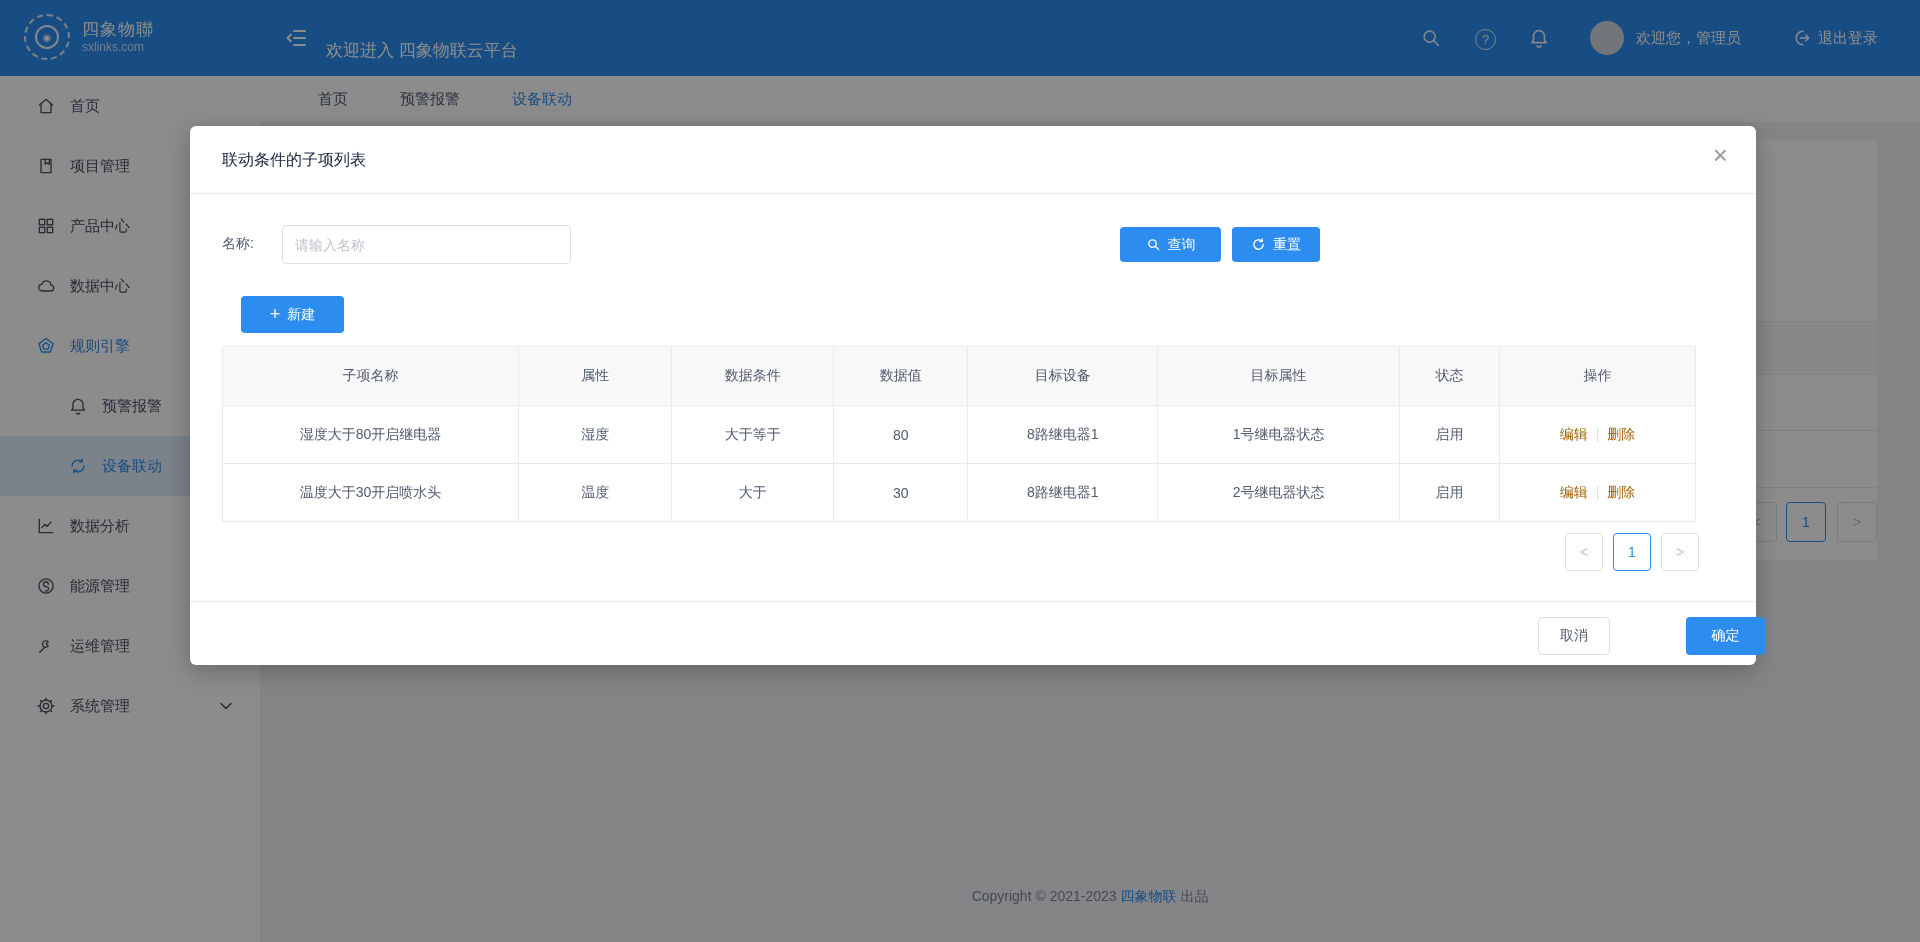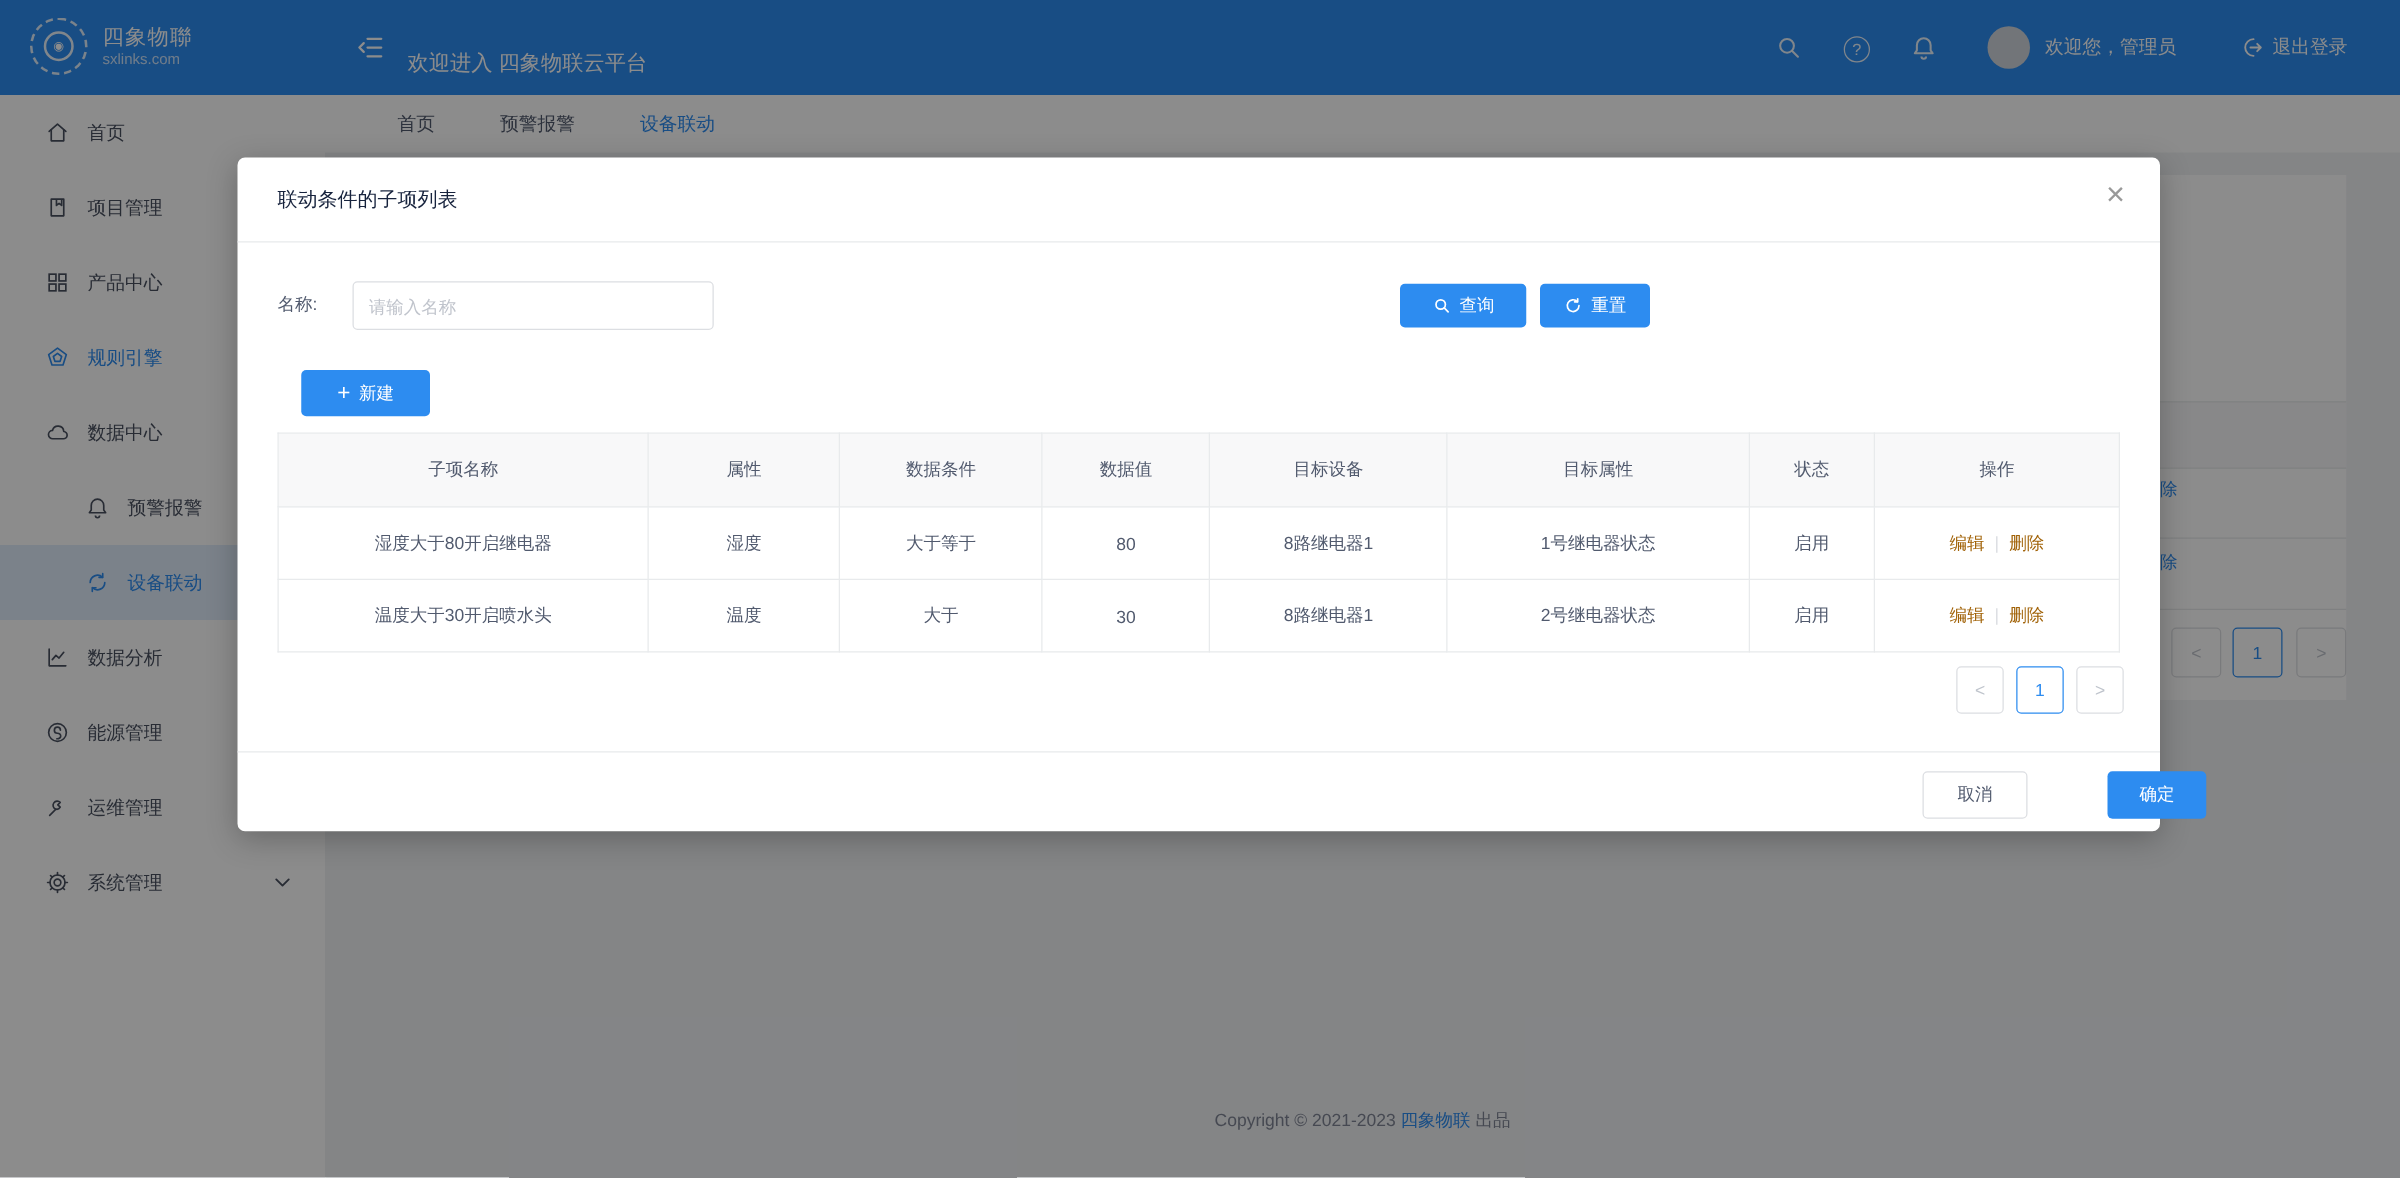--- a/index.html
+++ b/index.html
@@ -40,35 +40,35 @@
   .bg-band{position:absolute;left:0;top:181px;width:100%;height:52px;background:#f8f8f9;border-top:1px solid #e8eaec;border-bottom:1px solid #e8eaec;}
   .bg-line{position:absolute;left:0;width:100%;height:1px;background:#e8eaec;}
   .bg-del{position:absolute;font-size:14px;color:#2d8cf0;cursor:pointer;}
   .bg-pagebox{position:absolute;width:38px;height:38px;border:1px solid #dcdee2;border-radius:4px;background:#fff;color:#c0c4cc;display:flex;align-items:center;justify-content:center;font-size:14px;cursor:pointer;}
   .bg-pagebox.cur{border-color:#2d8cf0;color:#2d8cf0;}
   .copyright{position:absolute;left:0;right:0;top:812px;text-align:center;font-size:14px;color:#808695;}
   .copyright .brand{color:#2d8cf0;cursor:pointer;}
 
   
   .overlay{position:absolute;inset:0;background:rgba(0,0,0,.45);z-index:10;}
-  .modal{position:absolute;left:190px;top:126px;width:1538px;height:539px;background:#fff;border-radius:6px;box-shadow:0 6px 24px rgba(0,0,0,.25);z-index:20;}
+  .modal{position:absolute;left:190px;top:126px;width:1538px;height:539px;background:#fff;border-radius:6px;box-shadow:0 6px 24px rgba(0,0,0,.25);z-index:20;padding-left:28px;}
   .m-title{position:absolute;left:32px;top:24px;font-size:16px;color:#17233d;}
   .m-close{position:absolute;right:28px;top:16px;font-size:26px;color:#999;cursor:pointer;line-height:1;}
   .m-div1{position:absolute;left:0;top:67px;width:100%;height:1px;background:#e8eaec;}
   .m-div2{position:absolute;left:0;top:475px;width:100%;height:1px;background:#e8eaec;}
   .m-label{position:absolute;left:32px;top:109px;font-size:14px;color:#515a6e;}
   .m-input{position:absolute;left:92px;top:99px;width:263px;height:37px;border:1px solid #dcdee2;border-radius:4px;padding:0 12px;font-size:14px;color:#515a6e;outline:none;font-family:inherit;}
   .m-input::placeholder{color:#c0c4cc;}
   .btn{display:inline-flex;align-items:center;justify-content:center;gap:7px;border-radius:4px;font-size:14px;cursor:pointer;border:none;font-family:inherit;}
   .btn-primary{background:#2d8cf0;color:#fff;margin-left:19px;}
   .btn-plain{background:#fff;color:#515a6e;border:1px solid #dcdee2;}
   .b-query{position:absolute;left:911px;top:101px;width:101px;height:35px;}
   .b-reset{position:absolute;left:1023px;top:101px;width:88px;height:35px;align-items:center;}
   .b-create{position:absolute;left:32px;top:170px;width:103px;height:37px;}
-  .b-cancel{position:absolute;left:1348px;top:491px;width:84px;height:38px;}
+  .b-cancel{position:absolute;left:1348px;top:491px;width:72px;height:38px;}
   .b-confirm{position:absolute;left:1477px;top:491px;width:79px;height:38px;}
   .btn svg{width:15px;height:15px;}
   .plus{font-size:18px;font-weight:400;line-height:1;margin-top:-2px;}
 
   .m-table{position:absolute;left:32px;top:220px;width:1474px;border-collapse:collapse;table-layout:fixed;font-size:14px;color:#515a6e;}
   .m-table th,.m-table td{border:1px solid #e8eaec;text-align:center;padding:0;}
   .m-table th{height:58px;background:#f8f8f9;font-weight:500;}
   .m-table td{height:57px;background:#fff;}
   .op-link{color:#a16207;cursor:pointer;}
   .op-sep{color:#dcdee2;margin:0 8px;}
@@ -140,32 +140,32 @@
     </div>
     <div class="s-item">
       <svg viewBox="0 0 24 24" fill="none" stroke="currentColor" stroke-width="1.6">
           <rect x="4" y="4" width="6.5" height="6.5"></rect>
           <rect x="13.5" y="4" width="6.5" height="6.5"></rect>
           <rect x="4" y="13.5" width="6.5" height="6.5"></rect>
           <rect x="13.5" y="13.5" width="6.5" height="6.5"></rect>
         </svg>
       <span>产品中心</span>
     </div>
+    <div class="s-item">
+      <svg viewBox="0 0 24 24" fill="none" stroke="currentColor" stroke-width="1.6" stroke-linejoin="round">
+          <path d="M7.5 18a4 4 0 0 1-.3-8A5.5 5.5 0 0 1 18 11a3.5 3.5 0 0 1-.5 7z"></path>
+        </svg>
+      <span>数据中心</span>
+    </div>
     <div class="s-item blue">
       <svg viewBox="0 0 24 24" fill="none" stroke="currentColor" stroke-width="1.6" stroke-linejoin="round">
           <path d="m12 3 8.5 6.2-3.2 10H6.7L3.5 9.2Z"></path>
           <path d="m12 8 4 3-1.5 4.7h-5L8 11Z"></path>
         </svg>
       <span>规则引擎</span>
-    </div>
-    <div class="s-item">
-      <svg viewBox="0 0 24 24" fill="none" stroke="currentColor" stroke-width="1.6" stroke-linejoin="round">
-          <path d="M7.5 18a4 4 0 0 1-.3-8A5.5 5.5 0 0 1 18 11a3.5 3.5 0 0 1-.5 7z"></path>
-        </svg>
-      <span>数据中心</span>
     </div>
     <div class="s-item sub">
       <svg viewBox="0 0 24 24" fill="none" stroke="currentColor" stroke-width="1.6" stroke-linejoin="round">
           <path d="M12 4a6 6 0 0 1 6 6v4.5l1.8 2.5H4.2L6 14.5V10a6 6 0 0 1 6-6Z"></path>
           <path d="M10 19.8a2 2 0 0 0 4 0"></path>
         </svg>
       <span>预警报警</span>
     </div>
     <div class="s-item sub blue selected">
       <svg viewBox="0 0 24 24" fill="none" stroke="currentColor" stroke-width="1.6" stroke-linecap="round" stroke-linejoin="round">

